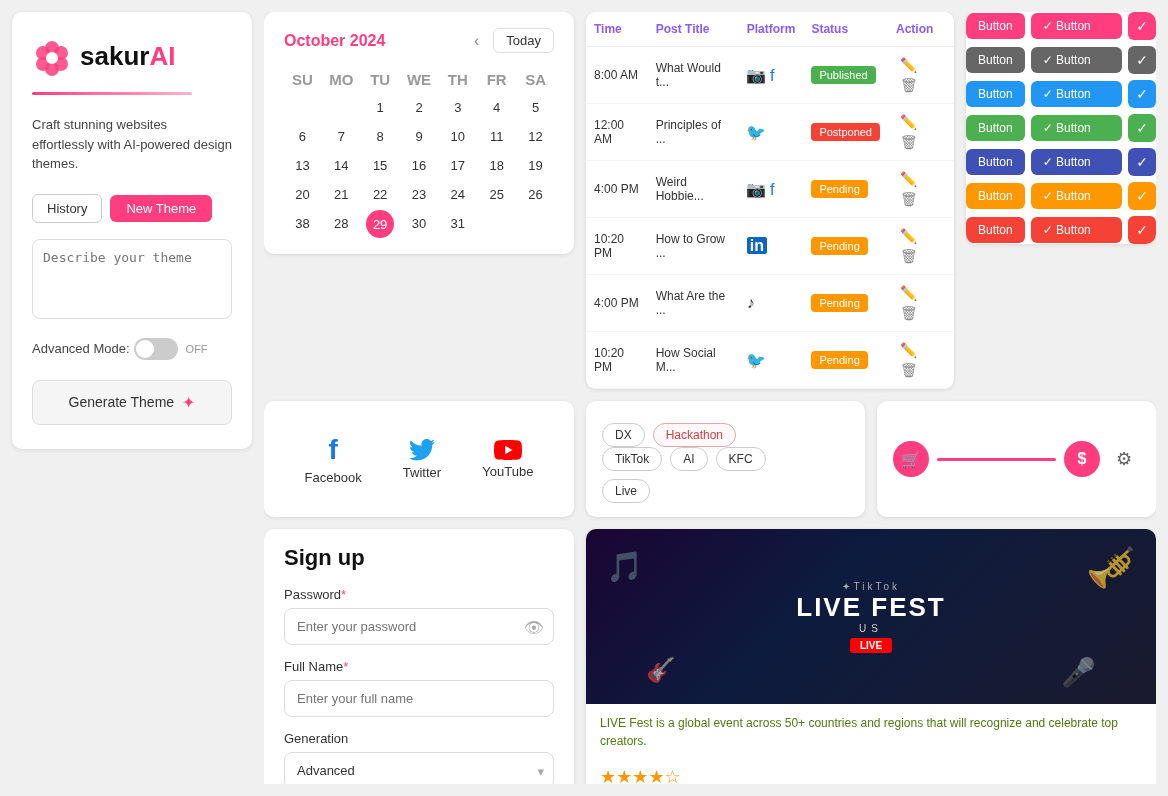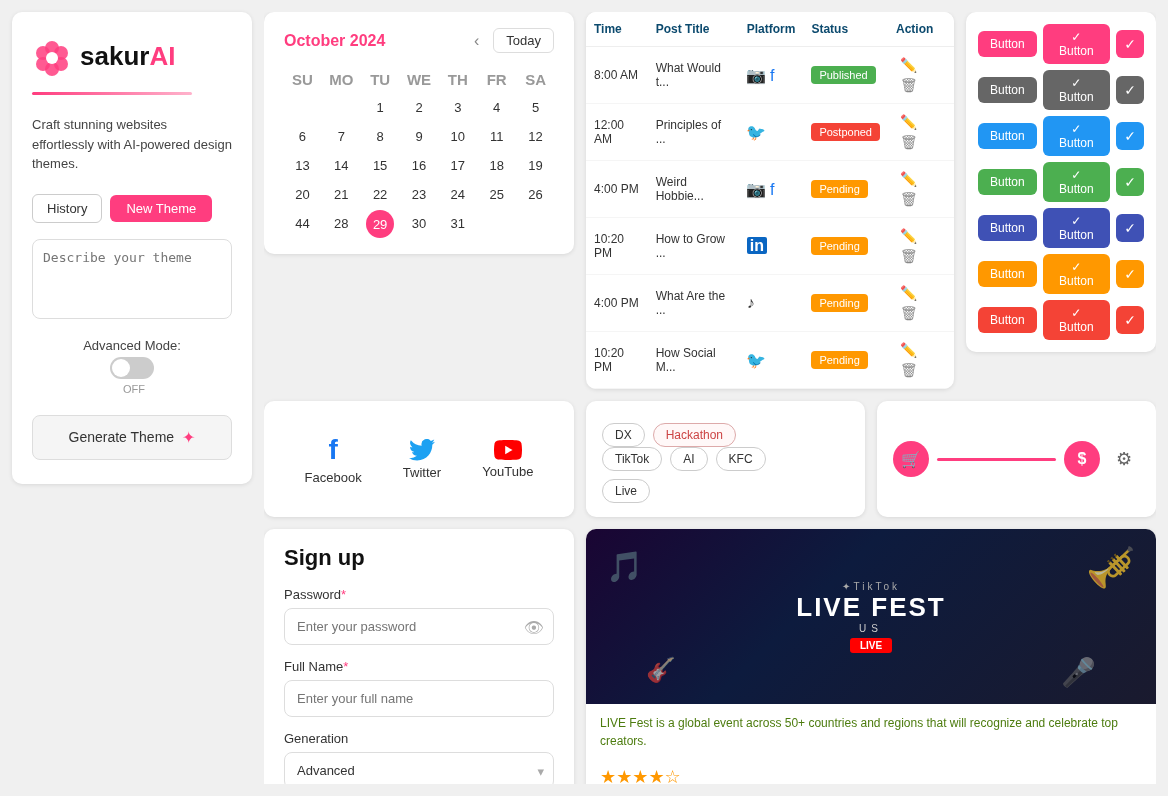--- a/index.html
+++ b/index.html
@@ -102,21 +102,20 @@
       margin-bottom: 16px;
     }
 
     .advanced-mode {
       display: flex;
       align-items: center;
       gap: 4px;
       margin-bottom: 20px;
       font-size: 13px;
       color: #444;
-      flex-direction: column;
     }
 
     .toggle-off {
       background: #ccc;
       border-radius: 12px;
       width: 44px;
       height: 22px;
       position: relative;
       cursor: pointer;
       display: flex;
@@ -228,21 +227,21 @@
 
     .sched-table {
       width: 100%;
       border-collapse: collapse;
       font-size: 12px;
     }
 
     .sched-table th {
       text-align: left;
       padding: 10px 8px;
-      color: #0c4a6e;
+      color: #8b5cf6;
       font-weight: 600;
       border-bottom: 1px solid #eee;
       background: #fff;
     }
 
     .sched-table td {
       padding: 8px 8px;
       border-bottom: 1px solid #f5f5f5;
       color: #333;
       vertical-align: middle;
@@ -534,21 +533,21 @@
           <div class="cal-day">19</div>
 
           <div class="cal-day">20</div>
           <div class="cal-day">21</div>
           <div class="cal-day">22</div>
           <div class="cal-day">23</div>
           <div class="cal-day">24</div>
           <div class="cal-day">25</div>
           <div class="cal-day">26</div>
 
-          <div class="cal-day">44</div>
+          <div class="cal-day">38</div>
           <div class="cal-day">28</div>
           <div class="cal-day today">29</div>
           <div class="cal-day">30</div>
           <div class="cal-day">31</div>
           <div class="cal-day empty"></div>
           <div class="cal-day empty"></div>
         </div>
       </div>
 
       <div class="panel schedule-panel" style="flex:1;">
@@ -634,21 +633,21 @@
               <td><span class="status-badge status-pending">Pending</span></td>
               <td>
                 <button class="action-btn">✏️</button>
                 <button class="action-btn">🗑</button>
               </td>
             </tr>
           </tbody>
         </table>
       </div>
 
-      <div class="panel" style="width:190px; flex-shrink:0; padding:12px; display:flex; flex-direction:column; gap:6px;">
+      <div class="panel" style="width:190px; flex-shrink:0; padding:0; display:flex; flex-direction:column; gap:6px;">
 
         <div class="btn-row row-pink">
           <button class="btn-style">Button</button>
           <button class="btn-style" style="background:#ff3d7f; color:#fff; flex:1;">✓ Button</button>
           <button class="btn-check-square" style="background:#ff3d7f;">✓</button>
         </div>
 
         <div class="btn-row row-gray">
           <button class="btn-style">Button</button>
           <button class="btn-style" style="background:#666; color:#fff; flex:1;">✓ Button</button>

